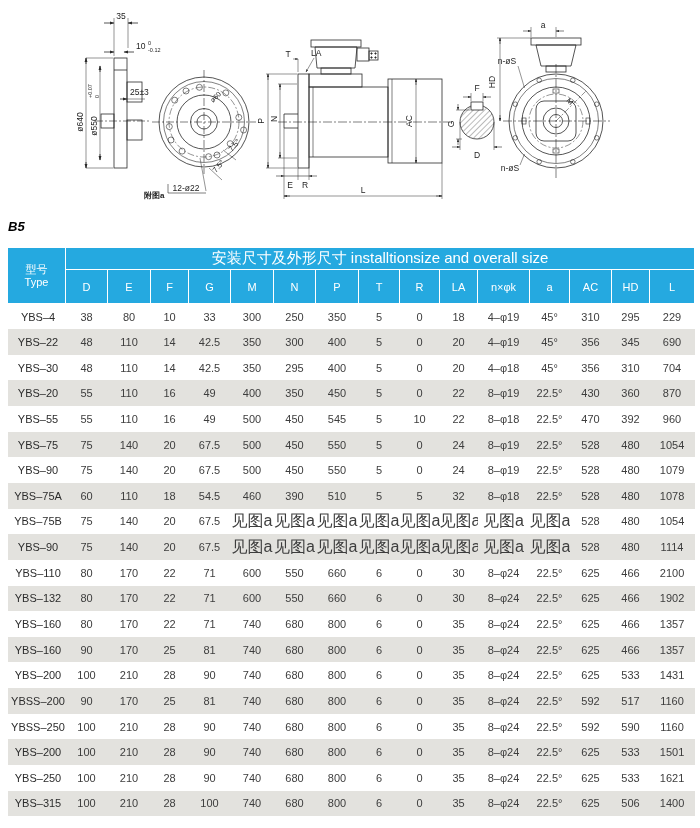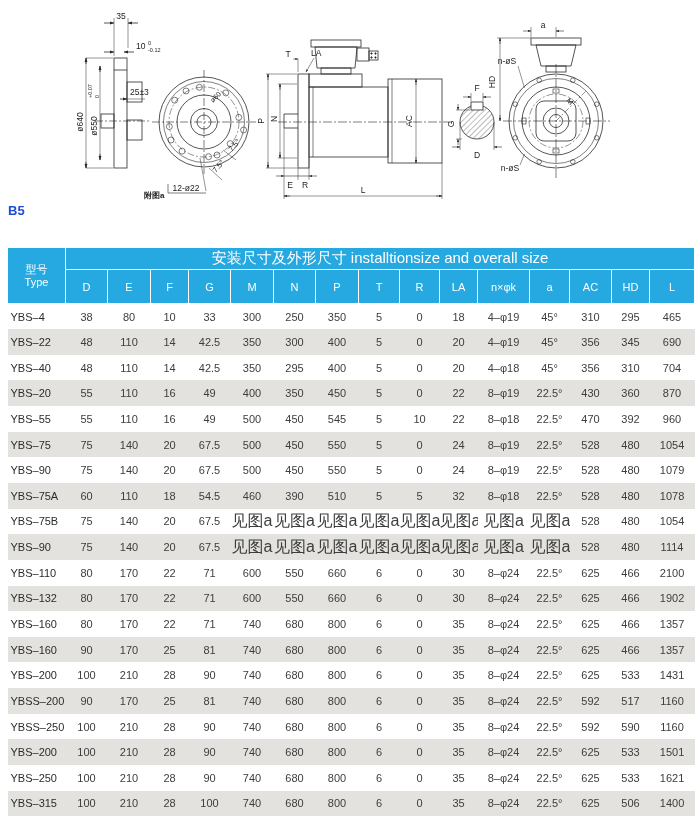--- a/index.html
+++ b/index.html
@@ -2,30 +2,30 @@
 <html><head>
 <meta charset="utf-8">
 <style>
   * { margin:0; padding:0; box-sizing:border-box; }
   body { width:700px; height:828px; background:#ffffff; font-family:"Liberation Sans", sans-serif; overflow:hidden; }
   .page { position:relative; width:700px; height:828px; background:#fff; }
 
   .drawings { position:absolute; left:0; top:0; width:700px; height:218px; }
   svg text { fill:#1c1c1c; font-family:"Liberation Sans", sans-serif; }
 
-  .section-label { position:absolute; left:8px; top:203px; font-size:13px; font-weight:bold; color:#1d4ed8; }
+  .section-label { position:absolute; left:8px; top:219px; font-size:13px; font-weight:bold; color:#000000;font-style:italic; }
 
   .dim-table { position:absolute; left:7px; top:247px; width:687px; border-collapse:collapse; table-layout:fixed; }
   .dim-table th { background:#25a9e0; color:#ffffff; font-weight:normal; border:1px solid #ffffff; text-align:center; }
   .dim-table .span-th { height:22px; font-size:15px; }
   .dim-table .sub-th { height:34px; font-size:11px; }
   .dim-table .type-th { font-size:11px; line-height:13px; }
   .dim-table td { height:25.65px; font-size:11px; color:#3d3d3d; text-align:center; padding:0; white-space:nowrap; overflow:hidden; }
   .dim-table tbody tr:nth-child(even) { background:#e3e2de; }
-  .dim-table td.type-cell { text-align:left; padding-left:3px; color:#2c2c2c; }
+  .dim-table td.type-cell { text-align:center; padding-left:3px; color:#2c2c2c; }
   .dim-table td.ref { font-size:16px; }
 </style>
 </head>
 <body>
 
 <div class="page">
 
   <svg class="drawings" viewBox="0 0 700 218" xmlns="http://www.w3.org/2000/svg">
     <defs>
       <marker id="arr" markerWidth="7" markerHeight="6" refX="5.5" refY="2" orient="auto">
@@ -317,42 +317,42 @@
           <td>300</td>
           <td>250</td>
           <td>350</td>
           <td>5</td>
           <td>0</td>
           <td>18</td>
           <td>4–φ19</td>
           <td>45°</td>
           <td>310</td>
           <td>295</td>
-          <td>465</td>
+          <td>229</td>
         </tr>
         <tr>
           <td class="type-cell">YBS–22</td>
           <td>48</td>
           <td>110</td>
           <td>14</td>
           <td>42.5</td>
           <td>350</td>
           <td>300</td>
           <td>400</td>
           <td>5</td>
           <td>0</td>
           <td>20</td>
           <td>4–φ19</td>
           <td>45°</td>
           <td>356</td>
           <td>345</td>
           <td>690</td>
         </tr>
         <tr>
-          <td class="type-cell">YBS–40</td>
+          <td class="type-cell">YBS–30</td>
           <td>48</td>
           <td>110</td>
           <td>14</td>
           <td>42.5</td>
           <td>350</td>
           <td>295</td>
           <td>400</td>
           <td>5</td>
           <td>0</td>
           <td>20</td>

